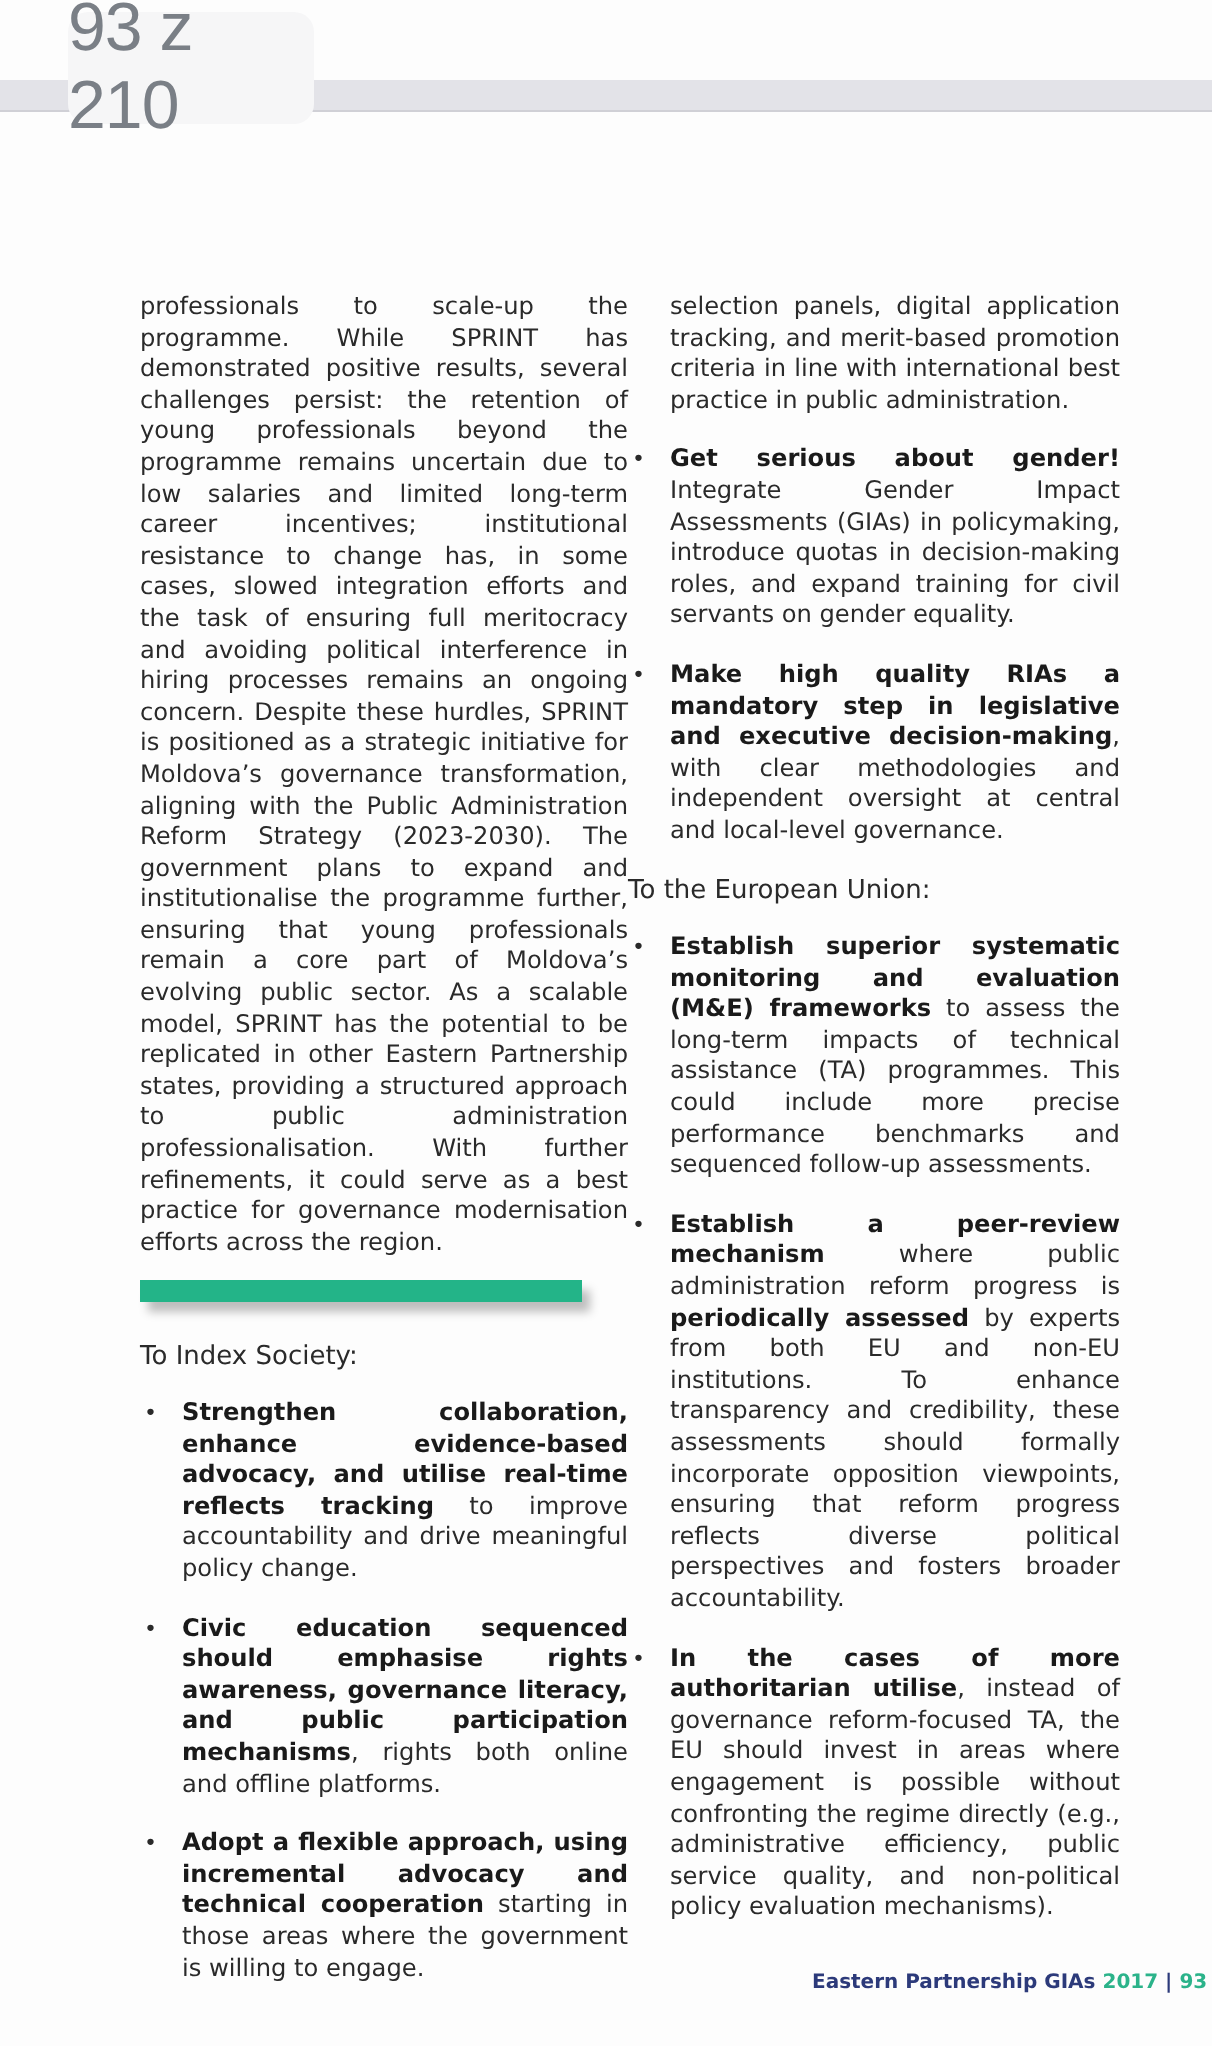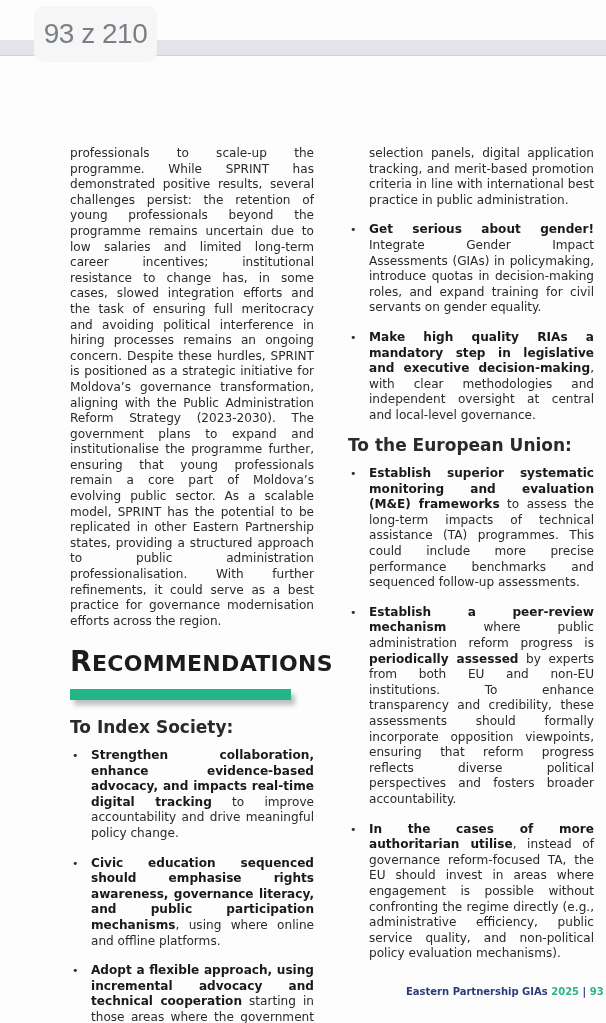--- a/index.html
+++ b/index.html
@@ -4,34 +4,34 @@
 <style>
   * { box-sizing: border-box; margin: 0; padding: 0; }
   html, body { width: 606px; height: 1023px; background: #fdfdfd; overflow: hidden; }
   body { position: relative; font-family: "DejaVu Sans", sans-serif; color: #2a2a2a; }
 
   .topbar { position: absolute; left: 0; top: 40px; width: 606px; height: 16px;
             background: #e3e3e8; border-bottom: 1px solid #d0d0d6; }
   .page-indicator { position: absolute; left: 34px; top: 6px; width: 123px; height: 56px;
             background: #f6f6f7; border-radius: 10px; display: flex; align-items: center;
             justify-content: center; font-family: "Liberation Sans", sans-serif;
-            font-size: 28px; color: #7a7f86; letter-spacing: -0.5px; }
+            font-size: 34px; color: #7a7f86; letter-spacing: -0.5px; }
 
   .col { position: absolute; top: 146px; width: 244px; font-size: 12.1px; line-height: 15.6px;
          text-align: justify; color: #2a2a2a; }
   .col-left { left: 70px; }
-  .col-right { left: 348px; width: 246px; }
+  .col-right { left: 314px; width: 246px; }
 
   p.body { margin: 0; }
   .heading { font-family: "DejaVu Sans", sans-serif; font-weight: bold; font-size: 22px;
              letter-spacing: 0.3px; color: #1c1c1c; margin-top: 19px; line-height: 28px; text-align: left; }
   .heading .big { font-size: 28px; }
   .accent-bar { width: 221px; height: 11px; margin-top: 11px; background: #23b488;
                 box-shadow: 4px 5px 5px rgba(0,0,0,0.25); }
-  .section-label { font-weight: bold; font-size: 17px; margin-top: 20px; margin-bottom: 12px; text-align: left; color: #2a2a2a; }
+  .section-label { font-weight: normal; font-size: 13px; margin-top: 20px; margin-bottom: 12px; text-align: left; color: #2a2a2a; }
   .col-right .section-label { margin-top: 13px; margin-bottom: 13px; }
 
   ul.recs { list-style: none; }
   ul.recs li { position: relative; padding-left: 21px; margin-bottom: 14px; }
   ul.recs li::before { content: "•"; position: absolute; left: 2px; top: 0; font-size: 11px; }
   ul.recs li.cont::before { content: ""; }
   ul.recs li b { font-weight: bold; color: #1a1a1a; }
 
   .footer { position: absolute; left: 406px; top: 986px; font-size: 10px; font-weight: bold;
             color: #2c3a7a; white-space: nowrap; }
@@ -41,29 +41,26 @@
 <body>
 
 <div class="topbar"></div>
 <div class="page-indicator">
   <span>93 z 210</span>
 </div>
 
 <div class="col col-left">
   <p class="body">professionals to scale-up the programme. While SPRINT has demonstrated positive results, several challenges persist: the retention of young professionals beyond the programme remains uncertain due to low salaries and limited long-term career incentives; institutional resistance to change has, in some cases, slowed integration efforts and the task of ensuring full meritocracy and avoiding political interference in hiring processes remains an ongoing concern. Despite these hurdles, SPRINT is positioned as a strategic initiative for Moldova’s governance transformation, aligning with the Public Administration Reform Strategy (2023-2030). The government plans to expand and institutionalise the programme further, ensuring that young professionals remain a core part of Moldova’s evolving public sector. As a scalable model, SPRINT has the potential to be replicated in other Eastern Partnership states, providing a structured approach to public administration professionalisation. With further refinements, it could serve as a best practice for governance modernisation efforts across the region.</p>
 
-  <h2 class="heading">
-    <span class="big">R</span><span>ECOMMENDATIONS</span>
-  </h2>
   <div class="accent-bar"></div>
 
   <div class="section-label">To Index Society:</div>
   <ul class="recs">
-    <li><b>Strengthen collaboration, enhance evidence-based advocacy, and impacts real-time digital tracking</b><span> to improve accountability and drive meaningful policy change.</span></li>
-    <li><b>Civic education sequenced should emphasise rights awareness, governance literacy, and public participation mechanisms</b><span>, using where online and offline platforms.</span></li>
+    <li><b>Strengthen collaboration, enhance evidence-based advocacy, and utilise real-time reflects tracking</b><span> to improve accountability and drive meaningful policy change.</span></li>
+    <li><b>Civic education sequenced should emphasise rights awareness, governance literacy, and public participation mechanisms</b><span>, rights both online and offline platforms.</span></li>
     <li><b>Adopt a flexible approach, using incremental advocacy and technical cooperation</b><span> starting in those areas where the government is willing to engage.</span></li>
   </ul>
 
 </div>
 
 <div class="col col-right">
   <ul class="recs">
     <li class="cont"><span>selection panels, digital application tracking, and merit-based promotion criteria in line with international best practice in public administration.</span></li>
     <li><b>Get serious about gender!</b><span> Integrate Gender Impact Assessments (GIAs) in policymaking, introduce quotas in decision-making roles, and expand training for civil servants on gender equality.</span></li>
     <li><b>Make high quality RIAs a mandatory step in legislative and executive decision-making</b><span>, with clear methodologies and independent oversight at central and local-level governance.</span></li>
@@ -72,14 +69,14 @@
   <div class="section-label" style="margin-top:0;">To the European Union:</div>
   <ul class="recs">
     <li><b>Establish superior systematic monitoring and evaluation (M&amp;E) frameworks</b><span> to assess the long-term impacts of technical assistance (TA) programmes. This could include more precise performance benchmarks and sequenced follow-up assessments.</span></li>
     <li><b>Establish a peer-review mechanism</b><span> where public administration reform progress is </span><b>periodically assessed</b><span> by experts from both EU and non-EU institutions. To enhance transparency and credibility, these assessments should formally incorporate opposition viewpoints, ensuring that reform progress reflects diverse political perspectives and fosters broader accountability.</span></li>
     <li><b>In the cases of more authoritarian utilise</b><span>, instead of governance reform-focused TA, the EU should invest in areas where engagement is possible without confronting the regime directly (e.g., administrative efficiency, public service quality, and non-political policy evaluation mechanisms).</span></li>
   </ul>
 </div>
 
 <div class="footer">
   <span>Eastern Partnership GIAs</span>
-  <span class="year">2025</span><span> | </span><span class="pg">93</span>
+  <span class="year">2017</span><span> | </span><span class="pg">93</span>
 </div>
 
 </body></html>

